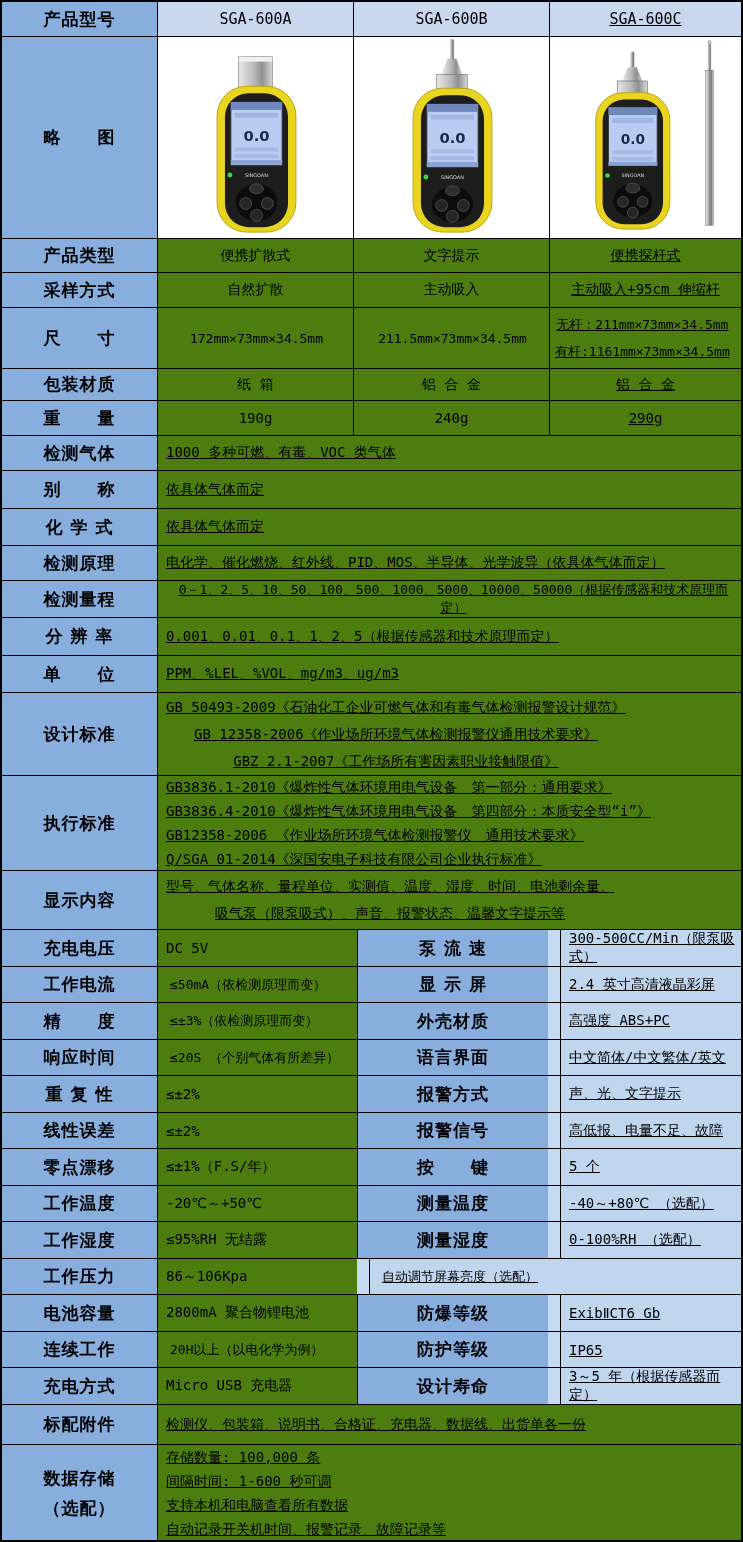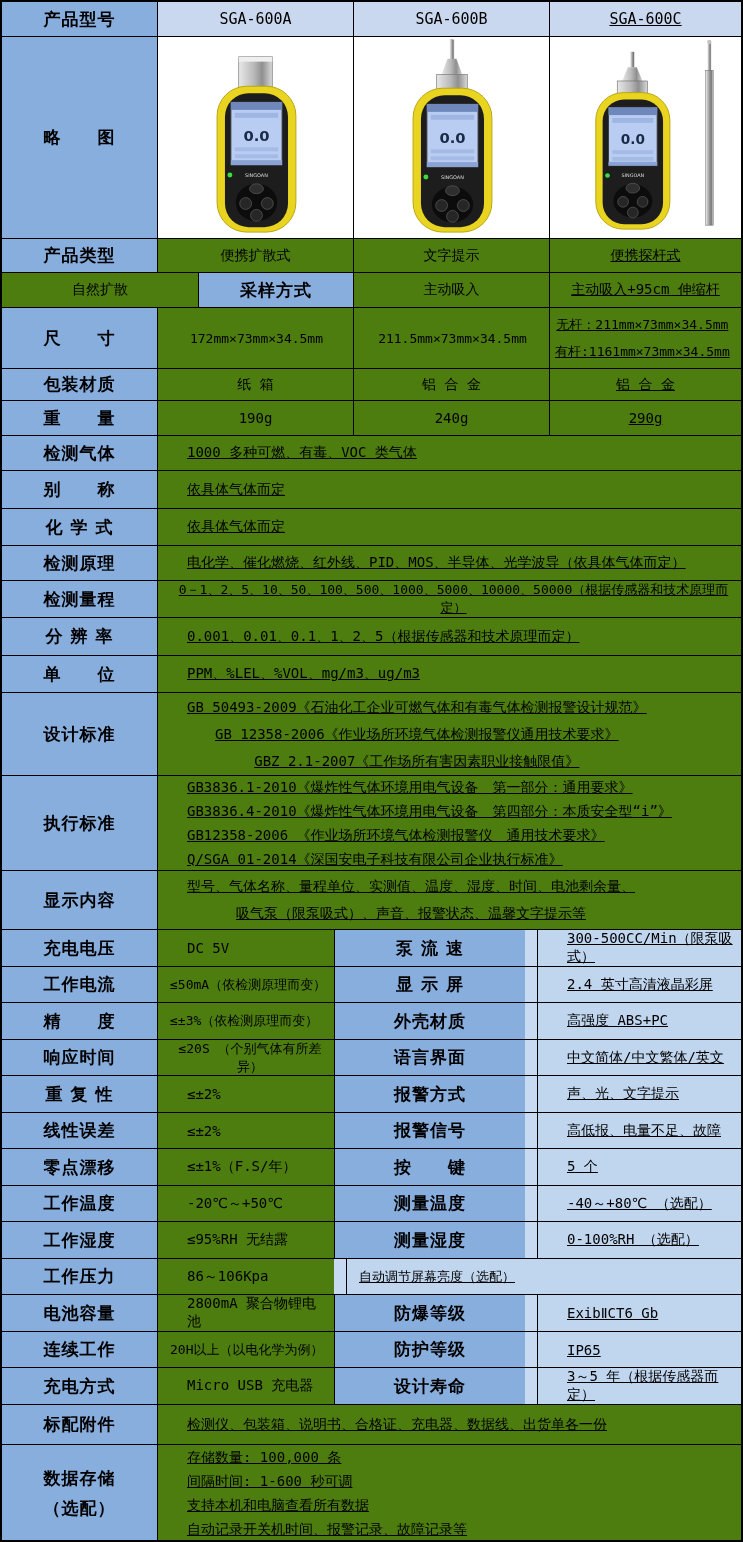--- a/index.html
+++ b/index.html
@@ -18,41 +18,41 @@
   .row { display:flex; flex:none; width:100%; }
   .row + .row { border-top:1px solid #000; }
   .cell {
     flex:none; display:flex; align-items:center; justify-content:center;
     white-space:pre-line; overflow:hidden; text-align:center;
   }
   .cell + .cell { border-left:1px solid #000; }
   
   .wlab  { width:155px; }
   .wprod { width:196px; }
-  .wv1   { width:177px; }
+  .wv1   { width:200px; }
   .wl2   { width:191px; }
   .grow  { flex:1 1 auto; width:auto;text-decoration:underline; }
   
   .lab {
     background:#88aede;
     font-weight:bold; font-size:17px; letter-spacing:1px;
   }
   .mod {
     background:#c9d8ee;
     font-family:"DejaVu Sans Mono","DejaVu Sans",monospace;
     font-size:15px;
   }
   .img { background:#ffffff; }
   .val {
     background:#4d7c0f;
     font-size:14px;
     font-family:"DejaVu Sans Mono","DejaVu Sans",sans-serif;
   }
   .val2 { background:#c0d5ee;margin-left:12px; }
-  .left { justify-content:flex-start; text-align:left; padding-left:29px; padding-right:6px; }
+  .left { justify-content:flex-start; text-align:left; padding-left:8px; padding-right:6px; }
   .small { font-size:13px; padding-left:6px; padding-right:4px;text-align:center; }
   .lh27 { line-height:27px;text-align:center; }
   .lh24 { line-height:24px; }
   .lh30 { line-height:30px; }
   svg { display:block; }
 </style>
 </head>
 <body>
 
 <svg width="0" height="0" aria-hidden="true">
@@ -162,22 +162,22 @@
     </div>
   </div>
 
   <div class="row" style="height:34px">
     <div class="cell wlab lab">产品类型</div>
     <div class="cell wprod val">便携扩散式</div>
     <div class="cell wprod val">文字提示</div>
     <div class="cell grow val">便携探杆式</div>
   </div>
   <div class="row" style="height:35px">
+    <div class="cell wlab lab">采样方式</div>
     <div class="cell wprod val">自然扩散</div>
-    <div class="cell wlab lab">采样方式</div>
     <div class="cell wprod val">主动吸入</div>
     <div class="cell grow val">主动吸入+95cm 伸缩杆</div>
   </div>
   <div class="row" style="height:61px">
     <div class="cell wlab lab">尺　　寸</div>
     <div class="cell wprod val small">172mm×73mm×34.5mm</div>
     <div class="cell wprod val small">211.5mm×73mm×34.5mm</div>
     <div class="cell grow val small left" style="line-height:27px;padding-left:5px">无杆：211mm×73mm×34.5mm
 有杆:1161mm×73mm×34.5mm</div>
   </div>

